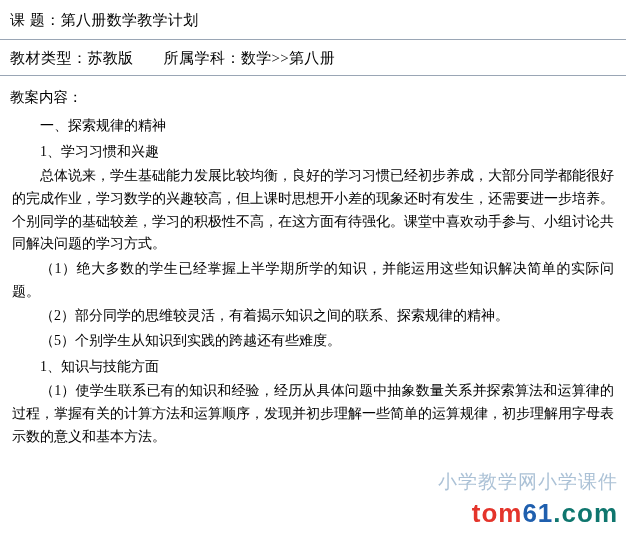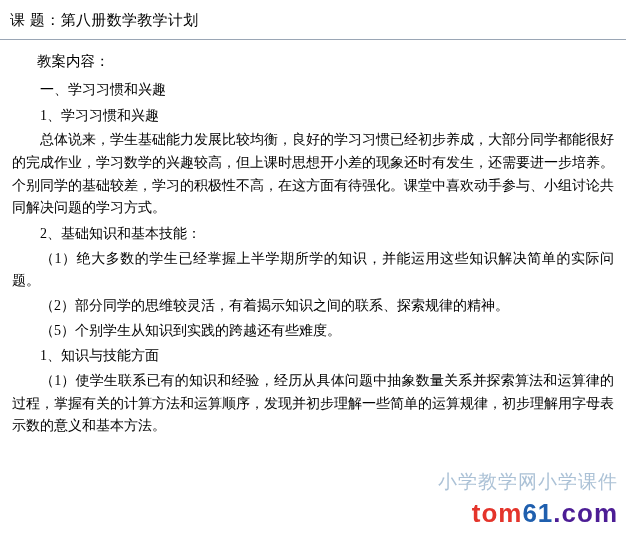--- a/index.html
+++ b/index.html
@@ -39,21 +39,20 @@
   }
   .meta-value {
     letter-spacing: 0.3px;
   }
   .gap-md { display: inline-block; width: 24px; }
   .gap-lg { display: inline-block; width: 30px; }
 
   .content-head {
     padding: 12px 10px 4px 10px;
     font-size: 14.5px;
-    margin-left: 27px;
   }
   .body-wrap {
     padding: 0 12px 0 12px;
     font-size: 14px;
     line-height: 1.62;
   }
   .p-indent {
     text-indent: 2em;
     margin: 4px 0 2px 0;
   }
@@ -92,40 +91,42 @@
     bottom: 2px;
     right: 2px;
     font-size: 26px;
     font-weight: bold;
     letter-spacing: 1px;
     white-space: nowrap;
     font-family: "Liberation Sans", sans-serif;
   }
   .wm-b1 { color: #e4342b; }
   .wm-b2 { color: #1f5fae; margin-top: 14px; }
-  .wm-b3 { color: #4c1d95; text-align: right; }
+  .wm-b3 { color: #0f766e; text-align: right; }
 </style>
 </head>
 <body>
 
 <div class="page">
 
   <div class="meta-row first">
     <span class="meta-label">课  题：</span><span class="meta-value">第八册数学教学计划</span>
   </div>
 
+  <div class="meta-row">
+    <span class="meta-label">教材类型：</span><span class="meta-value">苏教版</span><span class="gap-lg"></span><span class="meta-label">所属学科：</span><span class="meta-value">数学&gt;&gt;第八册</span>
+  </div>
 
 
   <div class="content-head">教案内容：</div>
 
   <div class="body-wrap">
-    <p class="p-indent">一、学习习惯和兴趣</p>
+    <p class="p-indent">一、探索规律的精神</p>
     <p class="p-indent2">1、学习习惯和兴趣</p>
     <p class="p-block">总体说来，学生基础能力发展比较均衡，良好的学习习惯已经初步养成，大部分同学都能很好的完成作业，学习数学的兴趣较高，但上课时思想开小差的现象还时有发生，还需要进一步培养。个别同学的基础较差，学习的积极性不高，在这方面有待强化。课堂中喜欢动手参与、小组讨论共同解决问题的学习方式。</p>
-    <p class="p-indent2">2、基础知识和基本技能：</p>
     <p class="p-block">（1）绝大多数的学生已经掌握上半学期所学的知识，并能运用这些知识解决简单的实际问题。</p>
     <p class="p-block">（2）部分同学的思维较灵活，有着揭示知识之间的联系、探索规律的精神。</p>
     <p class="p-block">（5）个别学生从知识到实践的跨越还有些难度。</p>
     <p class="p-indent2">1、知识与技能方面</p>
     <p class="p-block">（1）使学生联系已有的知识和经验，经历从具体问题中抽象数量关系并探索算法和运算律的过程，掌握有关的计算方法和运算顺序，发现并初步理解一些简单的运算规律，初步理解用字母表示数的意义和基本方法。</p>
   </div>
 
   <div class="watermark">
     <div class="wm-top">小学教学网小学课件</div>
     <div class="wm-bottom"><span class="wm-b1">tom</span><span class="wm-b2">61</span><span class="wm-b3">.com</span></div>

